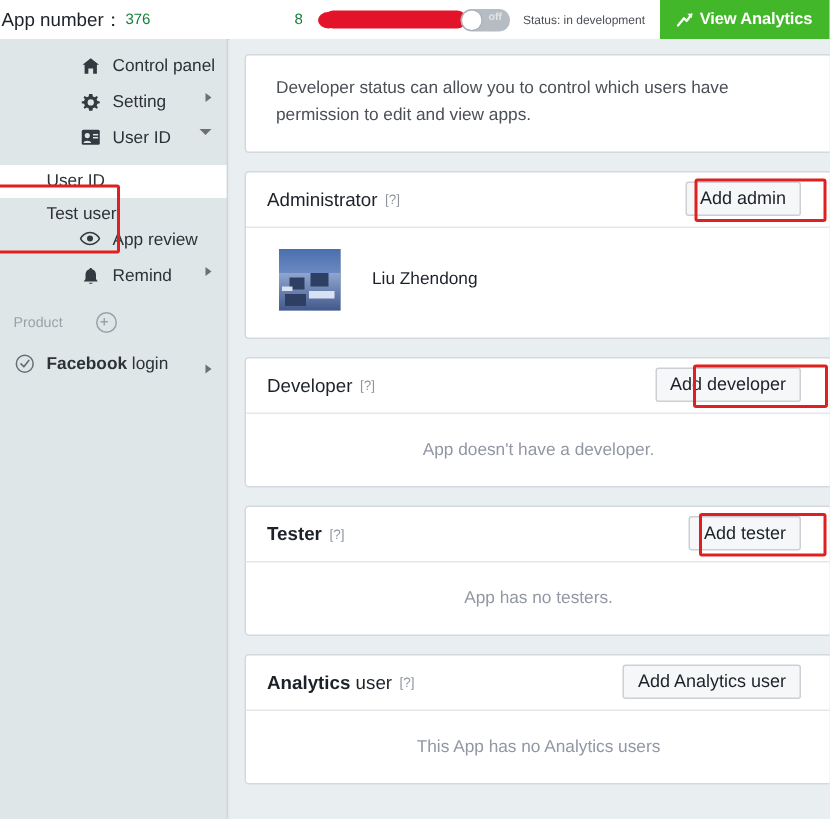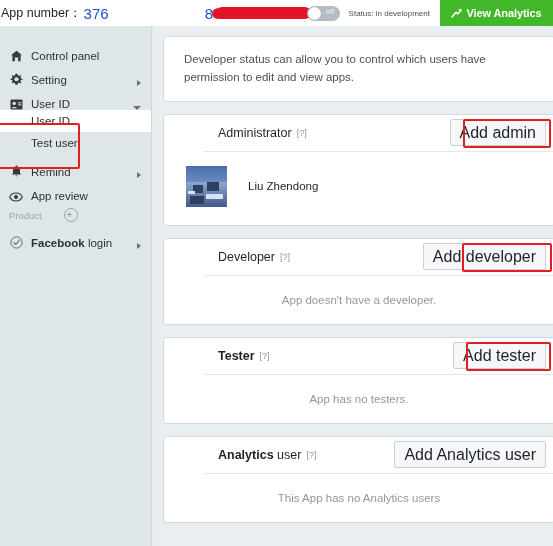--- a/index.html
+++ b/index.html
@@ -79,22 +79,22 @@
     align-items: center;
     padding-left: 1px;
     position: relative;
   }
   .appnum-label {
     font-size: 12.5px;
     color: #1d2129;
     white-space: nowrap;
   }
   .appnum-value {
-    font-size: 15px;
-    color: #1d4ed8;
+    font-size: 10px;
+    color: #15803d;
     margin-left: 2px;
     position: relative;
     white-space: nowrap;
   }
   .redaction {
     position: absolute;
     left: 216px;
     top: 7px;
     width: 95px;
     height: 12px;
@@ -169,24 +169,25 @@
     width: 152px;
     height: 520px;
     background: #dfe6e8;
     border-right: 1px solid #cfd7da;
     box-sizing: border-box;
   }
   .nav-list { padding-top: 12px; }
   .nav-item {
     height: 24px;
     display: flex;
-    align-items: flex-end;
+    align-items: flex-start;
     padding: 0 10px 0 9px;
     box-sizing: border-box;
     position: relative;
+    margin-left: 44px;
   }
   .nav-icon {
     width: 14px;
     flex: none;
     display: flex;
     align-items: center;
     justify-content: center;
     color: #333a40;
   }
   .nav-label {
@@ -290,43 +291,42 @@
   .notice {
     padding: 14px 16px 14px 20px;
     font-size: 11.5px;
     line-height: 1.55;
     color: #4b4f56;
   }
   .card-head {
     height: 37px;
     display: flex;
     align-items: center;
-    padding: 0 8px 0 14px;
+    padding: 0 20px 0 14px;
     box-sizing: border-box;
     border-bottom: 1px solid #e4e7ea;
     position: relative;
-    margin-left: 40px;
   }
   .card-title {
     font-size: 12.5px;
     color: #1d2129;
     white-space: nowrap;
   }
   .card-title b { font-weight: bold; }
   .qmark {
     font-size: 9px;
     color: #8d949e;
     margin-left: 5px;
   }
   .spacer { flex: 1; }
   .ghost-btn {
     background: #f6f7f9;
     border: 1px solid #ccd0d5;
     border-radius: 2px;
-    font-size: 16px;
+    font-size: 12px;
     color: #1d2129;
     padding: 4px 9px;
     white-space: nowrap;
     line-height: 1.1;
     font-family: "Liberation Sans", sans-serif;
   }
   .btn-hl {
     position: absolute;
     border: 2.5px solid #e02020;
     border-radius: 2px;
@@ -450,37 +450,37 @@
         </span>
         <span class="nav-label">User ID</span>
         <span class="caret-dn"></span>
       </div>
 
       <div class="nav-sub active">User ID</div>
       <div class="nav-sub">Test user</div>
 
       <div class="nav-item">
         <span class="nav-icon">
+          <svg width="14" height="10" viewBox="0 0 14 10">
+            <path d="M7 1 C10.2 1 12.6 3.3 13.3 5 C12.6 6.7 10.2 9 7 9 C3.8 9 1.4 6.7 0.7 5 C1.4 3.3 3.8 1 7 1 Z" fill="none" stroke="#333a40" stroke-width="1.1"></path>
+            <circle cx="7" cy="5" r="2" fill="#333a40"></circle>
+          </svg>
+        </span>
+        <span class="nav-label">App review</span>
+      </div>
+
+      <div class="nav-item">
+        <span class="nav-icon">
           <svg width="11" height="13" viewBox="0 0 11 13">
             <path d="M5.5 0.6 C6.1 0.6 6.4 1 6.4 1.5 C8.2 1.9 9 3.4 9 5.2 L9 8 L10.2 9.6 L0.8 9.6 L2 8 L2 5.2 C2 3.4 2.8 1.9 4.6 1.5 C4.6 1 4.9 0.6 5.5 0.6 Z" fill="#333a40"></path>
             <path d="M4.2 10.5 C4.2 11.4 6.8 11.4 6.8 10.5 Z" fill="#333a40"></path>
           </svg>
         </span>
         <span class="nav-label">Remind</span>
         <span class="caret-right"></span>
-      </div>
-
-      <div class="nav-item">
-        <span class="nav-icon">
-          <svg width="14" height="10" viewBox="0 0 14 10">
-            <path d="M7 1 C10.2 1 12.6 3.3 13.3 5 C12.6 6.7 10.2 9 7 9 C3.8 9 1.4 6.7 0.7 5 C1.4 3.3 3.8 1 7 1 Z" fill="none" stroke="#333a40" stroke-width="1.1"></path>
-            <circle cx="7" cy="5" r="2" fill="#333a40"></circle>
-          </svg>
-        </span>
-        <span class="nav-label">App review</span>
       </div>
 
       <div class="product-head">
         <span class="product-label">Product</span>
         <span class="plus-circle"></span>
       </div>
 
       <div class="fb-row">
         <span class="nav-icon">
           <svg width="13" height="13" viewBox="0 0 13 13">

